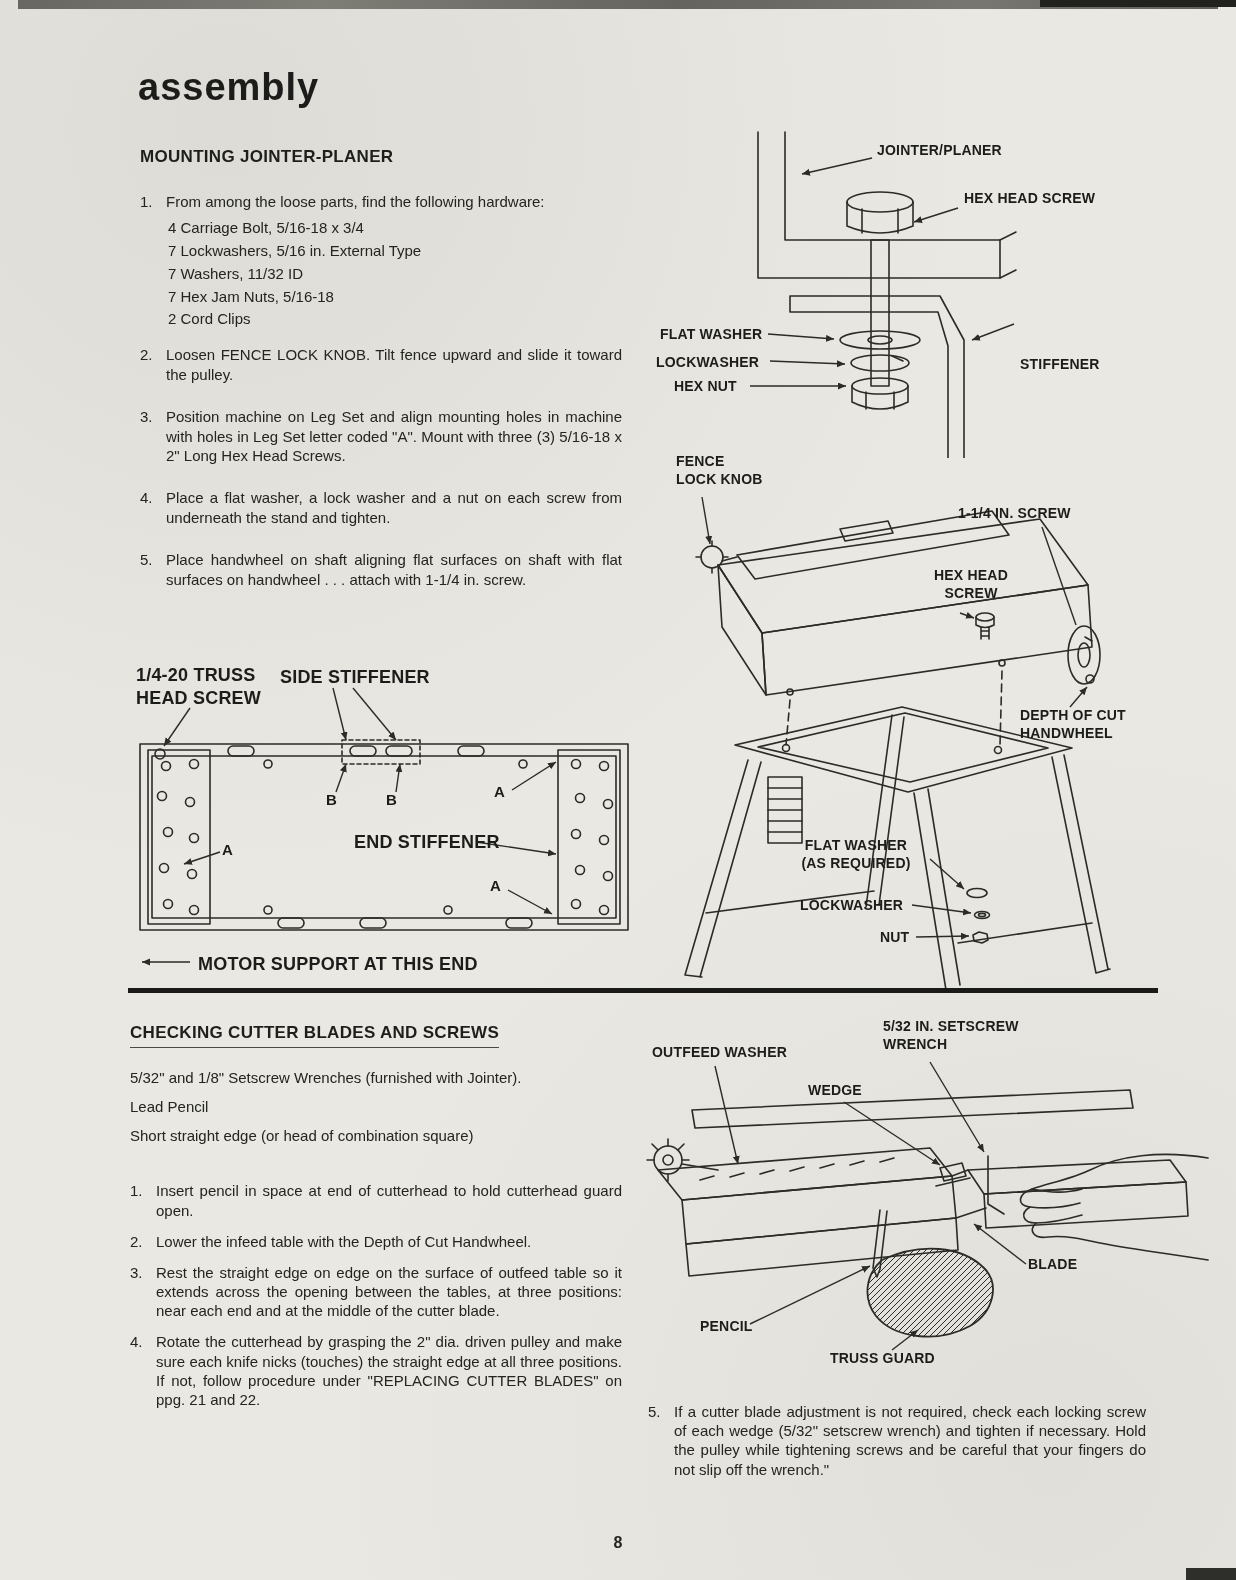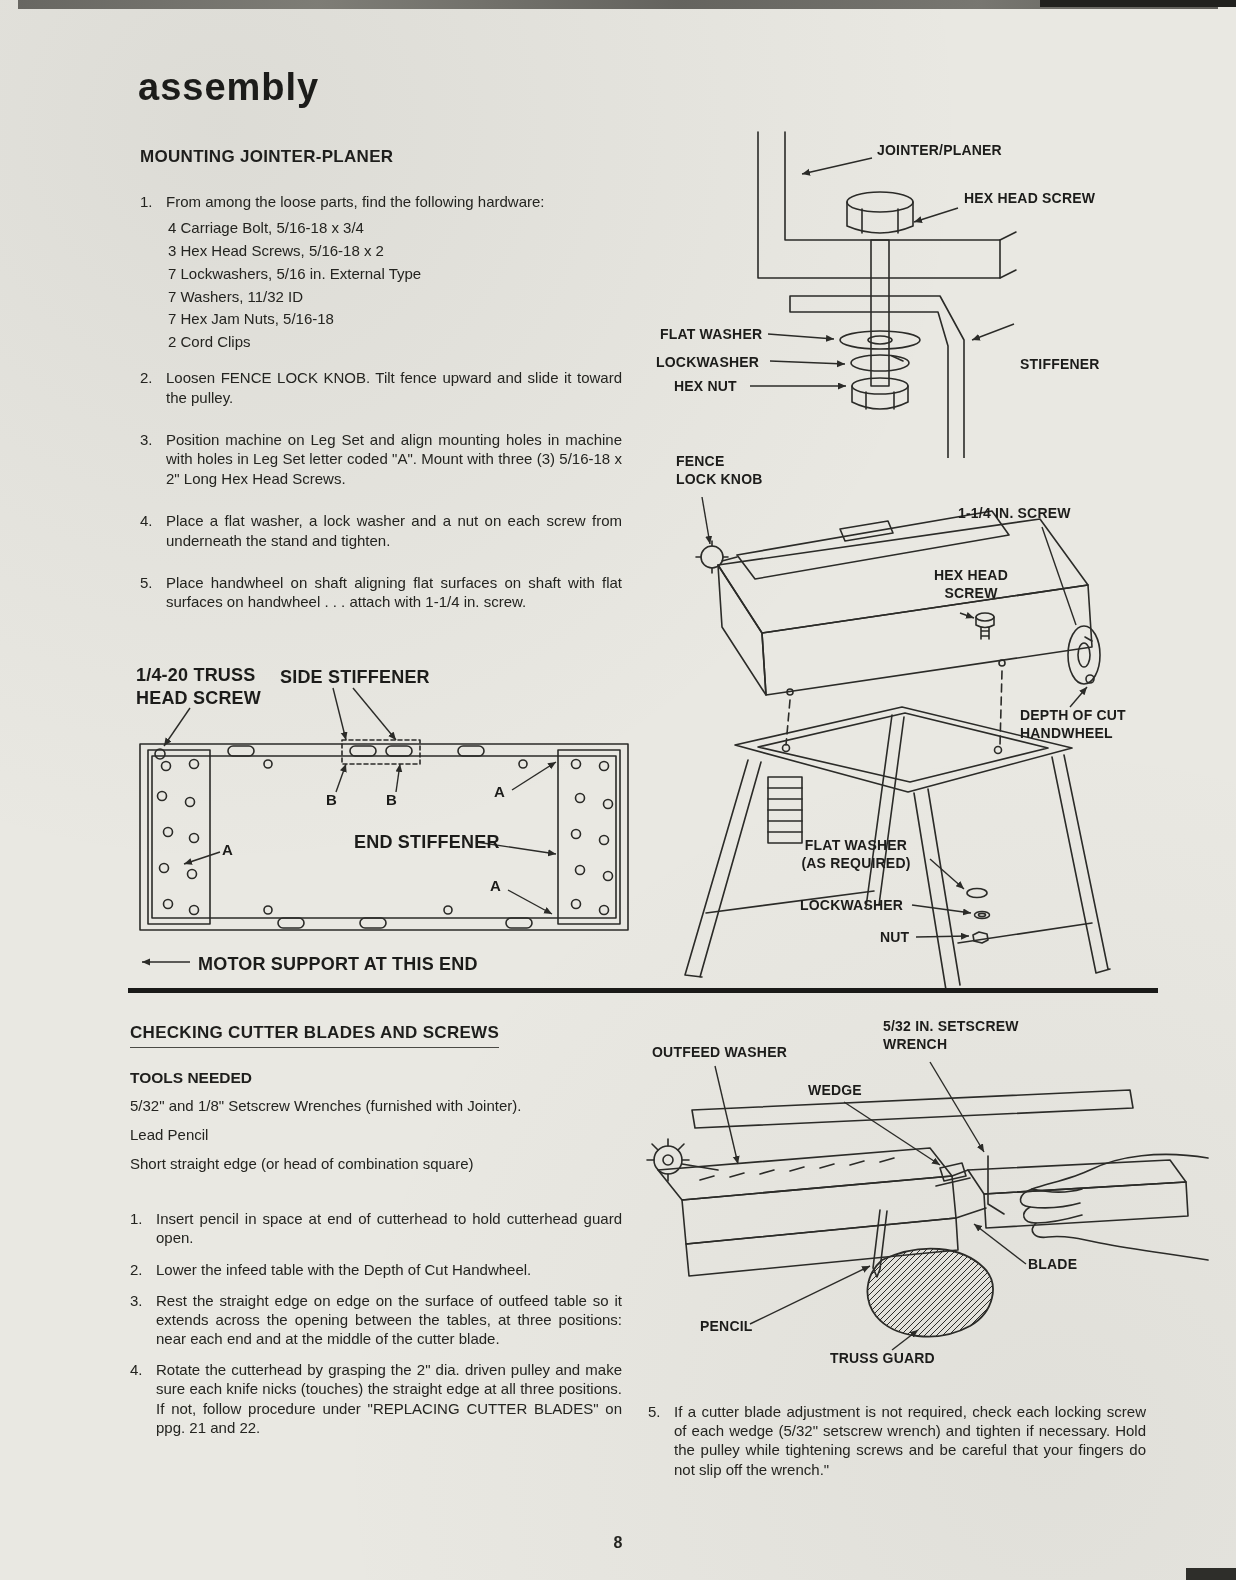--- a/index.html
+++ b/index.html
@@ -70,21 +70,20 @@
 
   <div class="col" style="left:140px; top:146px; width:482px;">
     <div class="h-sec">MOUNTING JOINTER-PLANER</div>
 
     <div class="step tight">
       <span class="n">1.</span>
       <span class="t">From among the loose parts, find the following hardware:</span>
     </div>
     <ul class="hw">
       <li>4 Carriage Bolt, 5/16-18 x 3/4</li>
-      <li>3 Hex Head Screws, 5/16-18 x 2</li>
       <li>7 Lockwashers, 5/16 in. External Type</li>
       <li>7 Washers, 11/32 ID</li>
       <li>7 Hex Jam Nuts, 5/16-18</li>
       <li>2 Cord Clips</li>
     </ul>
 
     <div class="step">
       <span class="n">2.</span>
       <span class="t">Loosen FENCE LOCK KNOB. Tilt fence upward and slide it toward the pulley.</span>
     </div>
@@ -291,21 +290,20 @@
     <div class="dl ltr" style="left:94px; top:176px;">A</div>
     <div class="dl ltr" style="left:362px; top:212px;">A</div>
     <div class="dl big" style="left:226px; top:167px;">END STIFFENER</div>
     <div class="dl big" style="left:70px; top:289px;">MOTOR SUPPORT AT THIS END</div>
   </div>
 
   <div class="divider"></div>
 
   <div class="col check-block" style="left:130px; top:1022px; width:492px;">
     <div class="h-sec" style="margin-bottom:20px;"><span class="heading-underline">CHECKING CUTTER BLADES AND SCREWS</span></div>
-    <div class="h-sub" style="margin-top:0;">TOOLS NEEDED</div>
     <ul class="tools">
       <li>5/32" and 1/8" Setscrew Wrenches (furnished with Jointer).</li>
       <li>Lead Pencil</li>
       <li>Short straight edge (or head of combination square)</li>
     </ul>
     <div class="steps-start"></div>
     <div class="step sm" style="margin-top:36px;">
       <span class="n">1.</span>
       <span class="t">Insert pencil in space at end of cutterhead to hold cutterhead guard open.</span>
     </div>

